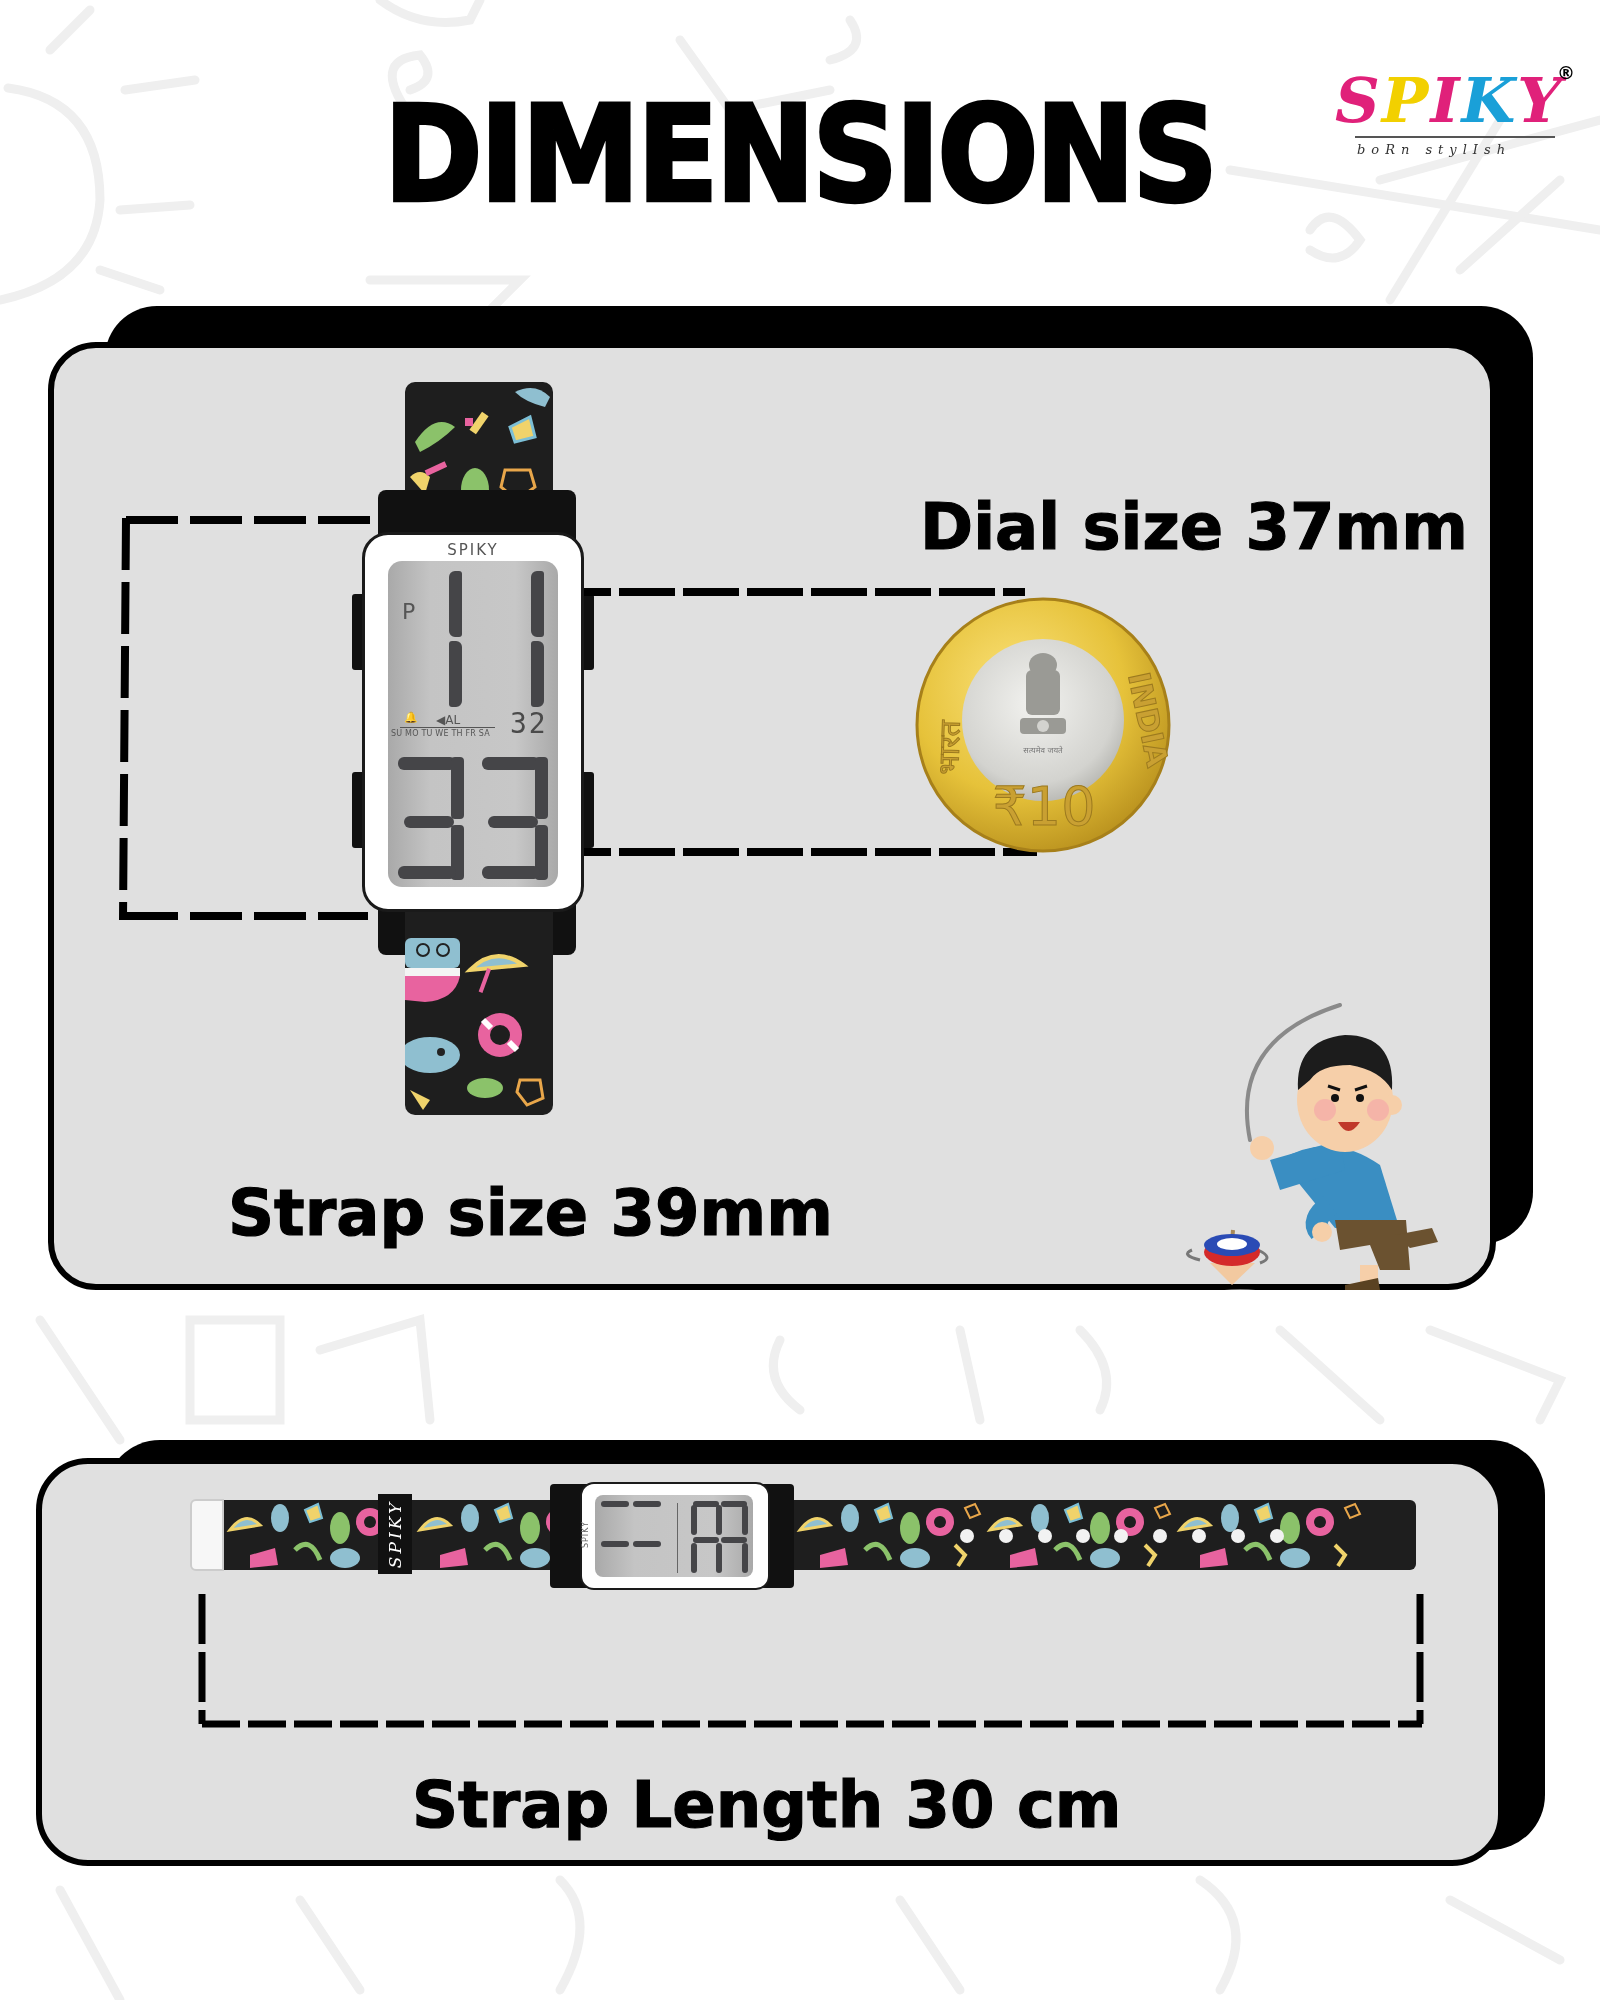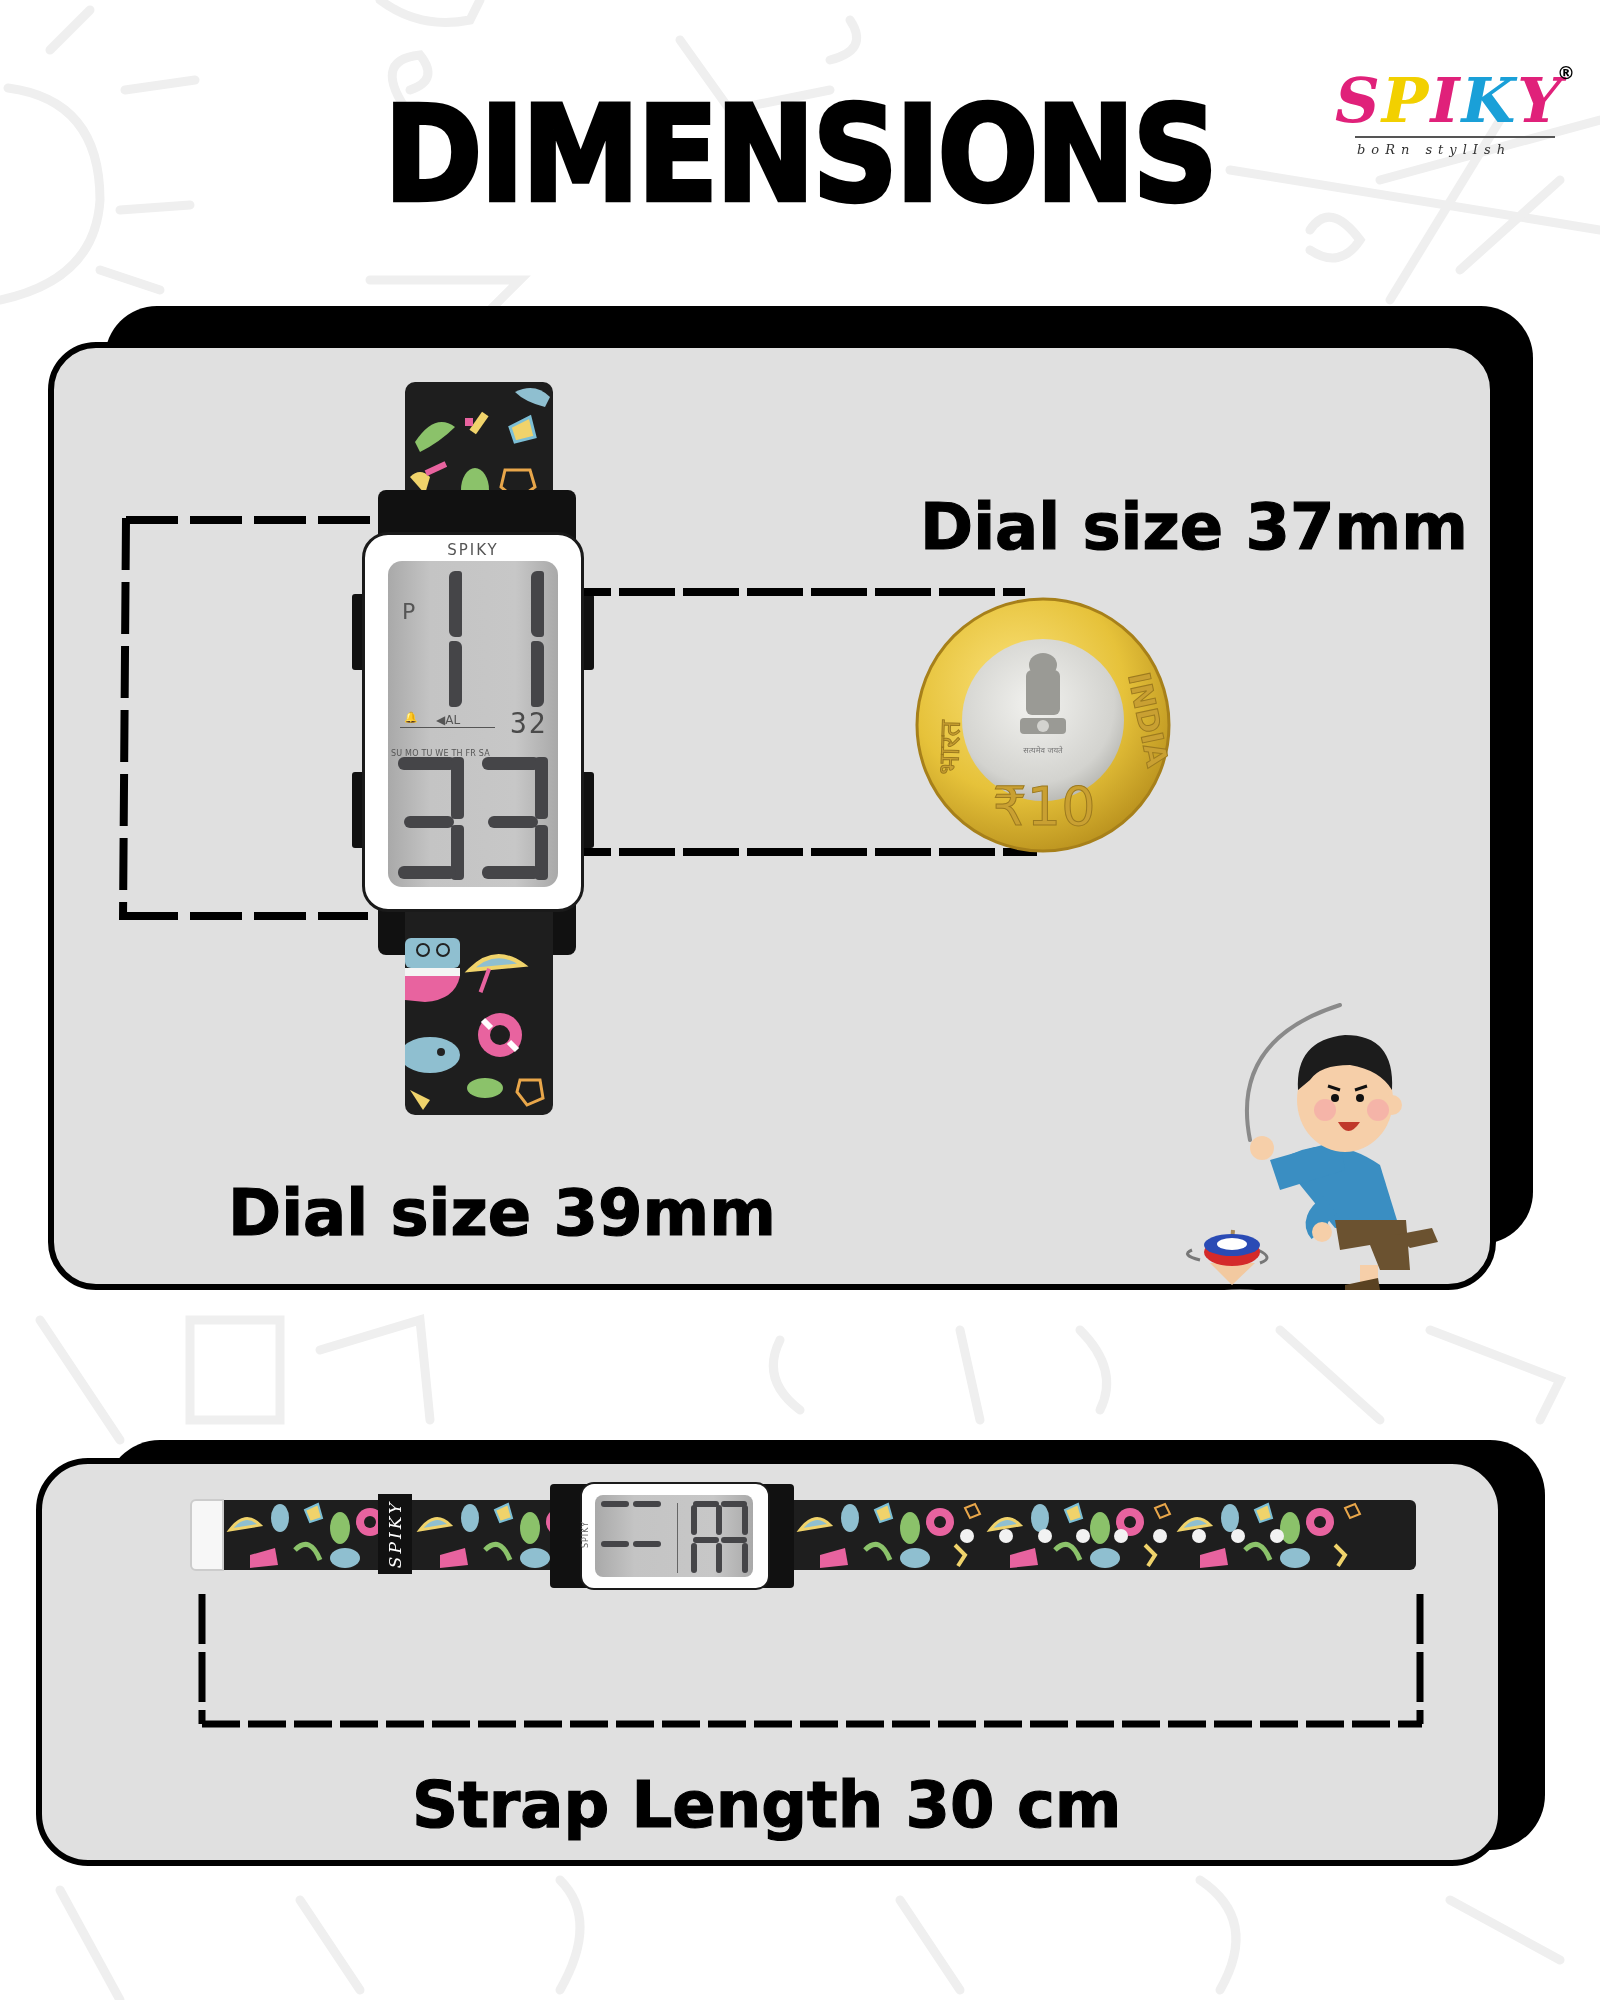--- a/index.html
+++ b/index.html
@@ -159,21 +159,21 @@
     <div class="lcd-text" style="left:14px; top:38px; font-size:22px;">P</div>
 
     <div class="seg" style="left:61px; top:10px; width:13px; height:66px; border-radius:6px 3px 3px 6px;"></div>
     <div class="seg" style="left:61px; top:80px; width:13px; height:66px; border-radius:3px 6px 6px 3px;"></div>
     <div class="seg" style="left:143px; top:10px; width:13px; height:66px; border-radius:6px 3px 3px 6px;"></div>
     <div class="seg" style="left:143px; top:80px; width:13px; height:66px; border-radius:3px 6px 6px 3px;"></div>
 
     <div class="lcd-text" style="left:48px; top:152px; font-size:12px;">◀AL</div>
     <div class="lcd-text" style="left:16px; top:150px; font-size:11px;">🔔</div>
     <div style="position:absolute; left:12px; top:166px; width:95px; height:1px; background:#555;"></div>
-    <div class="lcd-text" style="left:3px; top:168px; font-size:8px; letter-spacing:0.2px;margin-top:20px;">
+    <div class="lcd-text" style="left:3px; top:168px; font-size:8px; letter-spacing:0.2px;">
       <span>SU</span>
       <span>MO</span>
       <span>TU</span>
       <span>WE</span>
       <span>TH</span>
       <span>FR</span>
       <span>SA</span>
     </div>
     <div class="lcd-text" style="left:122px; top:146px; font-size:28px; color:#4a4a4a; font-family:'DejaVu Sans Mono', monospace; letter-spacing:2px;">32</div>
 
@@ -195,21 +195,21 @@
   <path d="M8 8 L5 410" stroke="#000" stroke-width="8" stroke-dasharray="52 12" fill="none"></path>
   <path d="M8 406 L250 406" stroke="#000" stroke-width="8" stroke-dasharray="52 12" fill="none"></path>
 </svg>
 
 <svg class="dash" style="left:555px; top:580px;" width="490" height="280">
   <path d="M0 12 L470 12" stroke="#000" stroke-width="8" stroke-dasharray="56 8" fill="none"></path>
   <path d="M0 272 L482 272" stroke="#000" stroke-width="8" stroke-dasharray="56 8" fill="none"></path>
 </svg>
 
 <div class="label" style="left:920px; top:490px; font-size:64px;">Dial size 37mm</div>
-<div class="label" style="left:228px; top:1176px; font-size:64px;">Dial size 39mm</div>
+<div class="label" style="left:228px; top:1176px; font-size:64px;">Strap size 39mm</div>
 
 <svg class="coin" style="left:908px; top:595px;" width="270" height="260" viewBox="0 0 270 260">
   <defs>
     <radialGradient id="gold" cx="40%" cy="35%" r="70%">
       <stop offset="0%" stop-color="#fbe27a"></stop>
       <stop offset="60%" stop-color="#e6c23a"></stop>
       <stop offset="100%" stop-color="#b8901d"></stop>
     </radialGradient>
     <radialGradient id="silver" cx="45%" cy="40%" r="70%">
       <stop offset="0%" stop-color="#f2f2ef"></stop>

